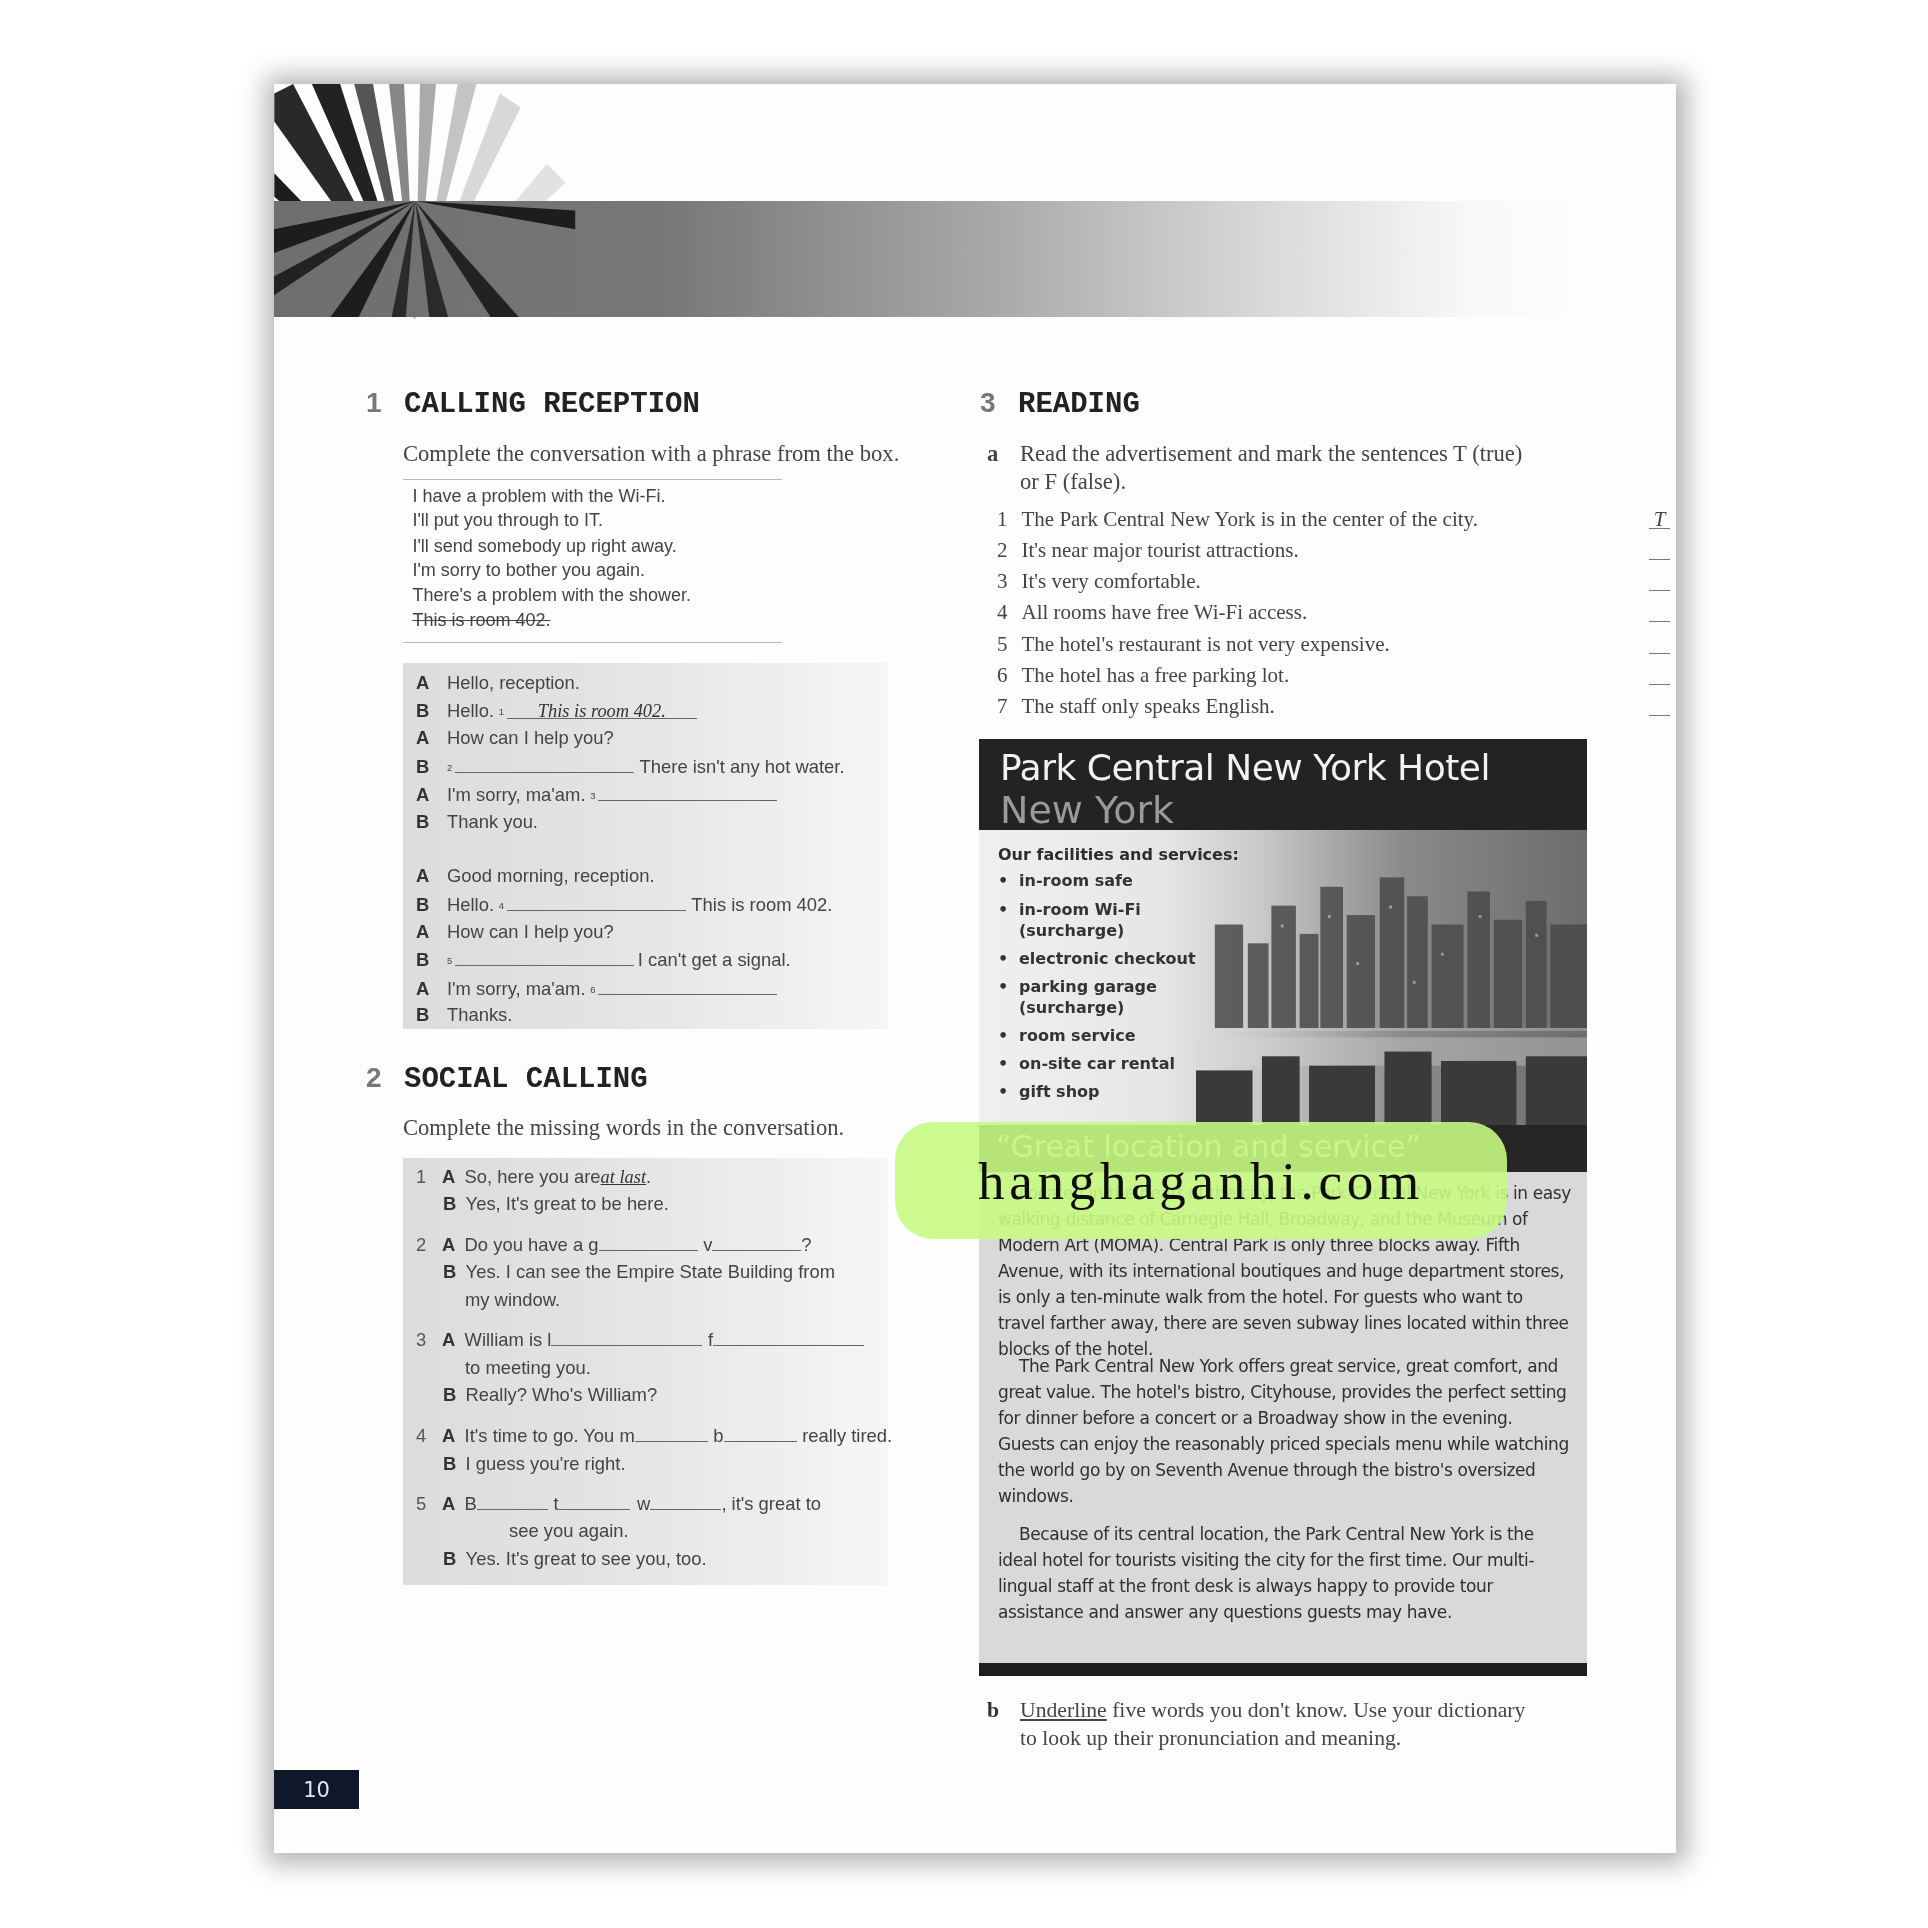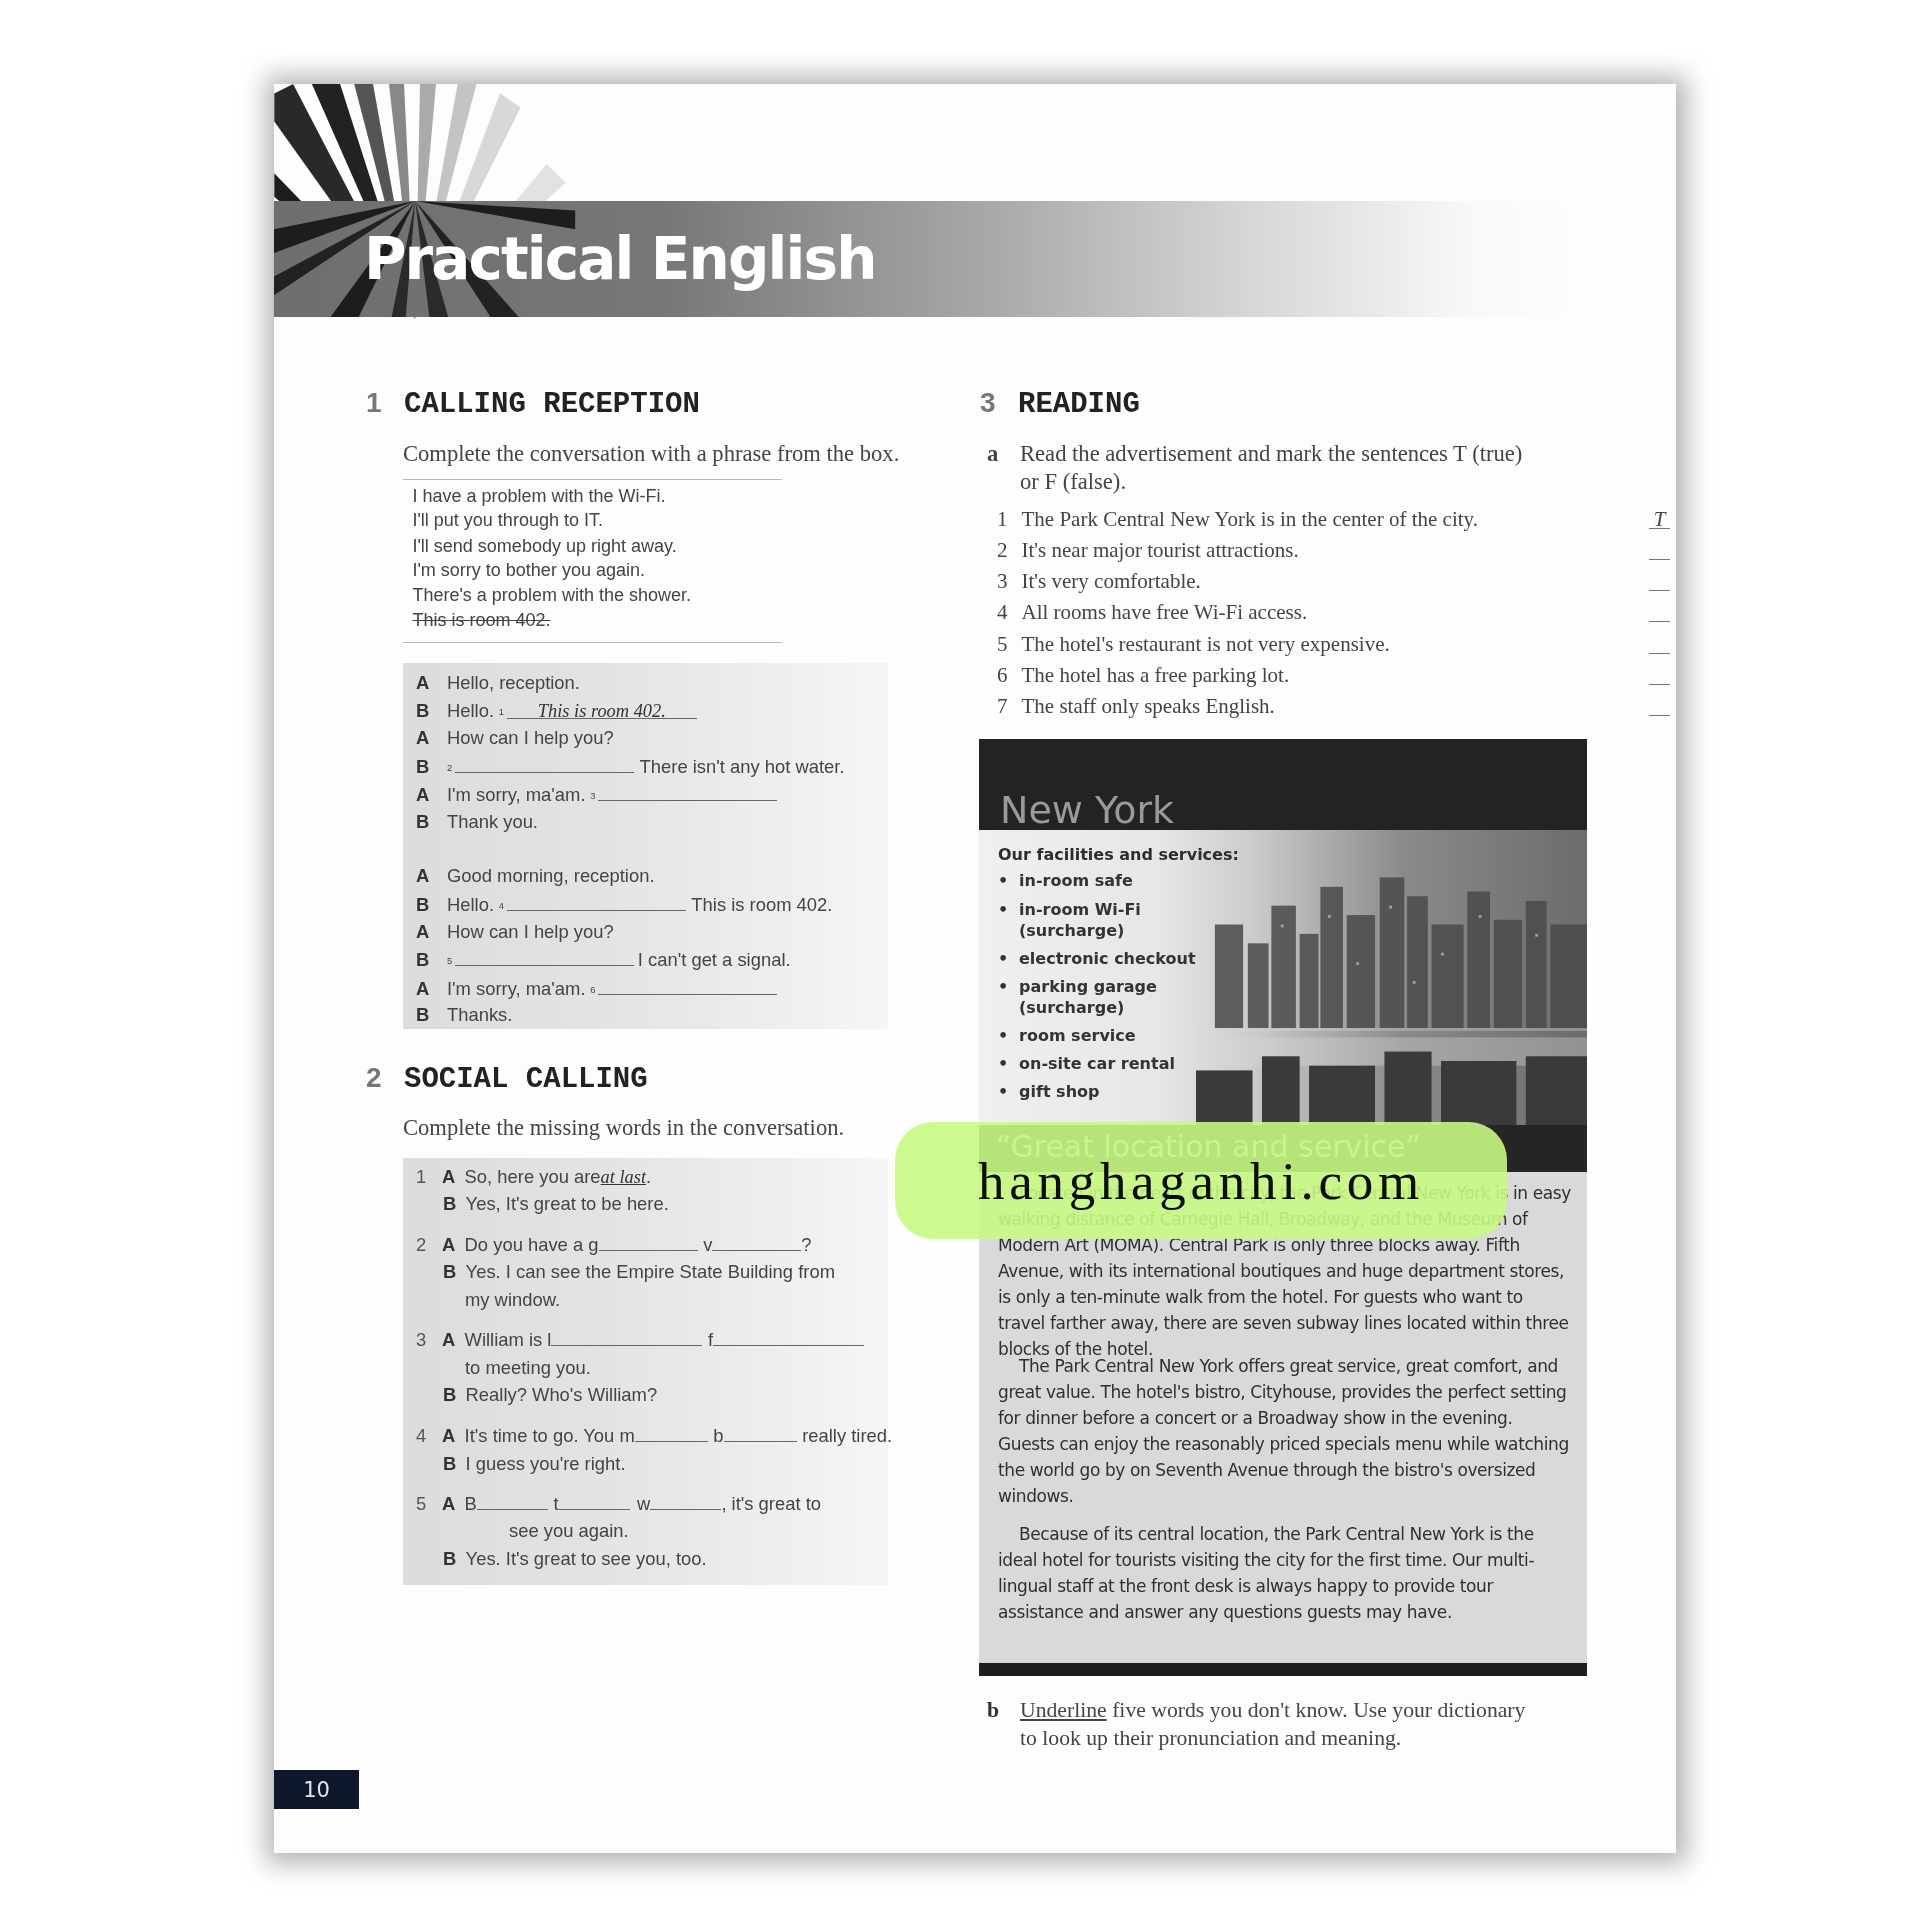--- a/index.html
+++ b/index.html
@@ -105,21 +105,20 @@
   <svg class="band-rays" viewBox="0 0 460 123">
     <polygon points="150,0 0,30 0,55" fill="#1d1d1d"></polygon>
     <polygon points="150,0 0,80 0,100" fill="#222"></polygon>
     <polygon points="150,0 60,123 90,123" fill="#1d1d1d"></polygon>
     <polygon points="150,0 125,123 140,123" fill="#2a2a2a"></polygon>
     <polygon points="150,0 165,123 185,123" fill="#2a2a2a"></polygon>
     <polygon points="150,0 230,123 260,123" fill="#222"></polygon>
     <polygon points="150,0 320,10 320,30" fill="#1d1d1d"></polygon>
   </svg>
   <div class="title">
-    <span class="title-strong">Practical English</span>
   </div>
 
   <div class="sec-head" style="left:92px; top:303px;">
     <span class="sec-num">1</span>
     <span class="sec-title">CALLING RECEPTION</span>
   </div>
   <div class="instr" style="left:129px; top:357px;">Complete the conversation with a phrase from the box.</div>
 
   <div class="phrase-box">
     <div class="phrase" style="top:5.6px;">I have a problem with the Wi-Fi.</div>
@@ -323,20 +322,21 @@
     <span class="q-mark"></span>
   </div>
   <div class="q-item" style="top:610px;">
     <span class="q-n">7</span>
     <span>The staff only speaks English.</span>
     <span class="q-mark"></span>
   </div>
 
   <div class="ad">
     <div class="ad-head">
+      <div class="ad-name">Park Central New York Hotel</div>
       <div class="ad-city">New York</div>
     </div>
     <div class="ad-img">
       <svg class="skyline" viewBox="0 0 416 273" preserveAspectRatio="none">
         <rect x="0" y="0" width="416" height="273" fill="none"></rect>
         <g fill="#4a4a4a" opacity="0.85">
           <rect x="20" y="60" width="30" height="110"></rect>
           <rect x="55" y="80" width="22" height="90"></rect>
           <rect x="80" y="40" width="26" height="130"></rect>
           <rect x="110" y="70" width="20" height="100"></rect>

